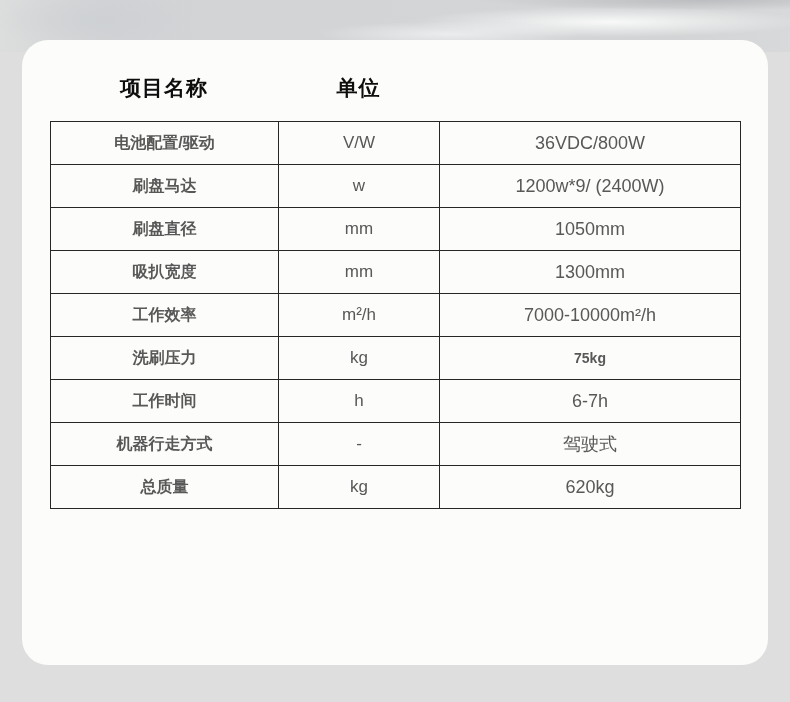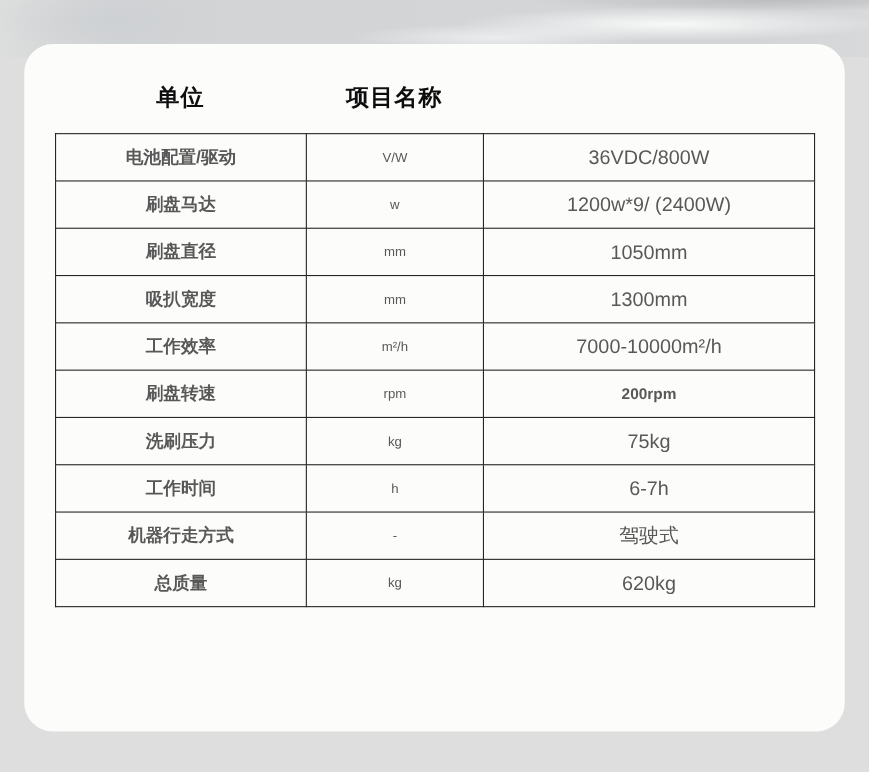--- a/index.html
+++ b/index.html
@@ -62,36 +62,36 @@
     text-align: center;
     vertical-align: middle;
     color: #585858;
     overflow: hidden;
     white-space: nowrap;
   }
   .spec-table col.c1 { width: 228px; }
   .spec-table col.c2 { width: 161px; }
   .spec-table col.c3 { width: 301px; }
   .spec-table td.name  { font-size: 16px; font-weight: 700; margin-left: 30px; }
-  .spec-table td.unit  { font-size: 12px; font-weight: 400; }
+  .spec-table td.unit  { font-size: 17px; font-weight: 400; }
   .spec-table td.value { font-size: 18px; font-weight: 400; }
   
   .spec-table tbody tr:nth-child(6) td.value { font-size: 14px; font-weight: bold; }
 </style>
 </head>
 <body>
 
 <div class="screen">
   <div class="top-blur"></div>
 
   <div class="card">
 
     <div class="spec-header">
+      <span>项目名称</span>
       <span>单位</span>
-      <span>项目名称</span>
     </div>
 
     <table class="spec-table">
       <colgroup>
         <col class="c1">
           <col class="c2">
           <col class="c3">
       </colgroup>
       <tbody>
           <tr>
@@ -113,25 +113,20 @@
             <td class="name">吸扒宽度</td>
             <td class="unit">mm</td>
             <td class="value">1300mm</td>
           </tr>
           <tr>
             <td class="name">工作效率</td>
             <td class="unit">m²/h</td>
             <td class="value">7000-10000m²/h</td>
           </tr>
           <tr>
-            <td class="name">刷盘转速</td>
-            <td class="unit">rpm</td>
-            <td class="value">200rpm</td>
-          </tr>
-          <tr>
             <td class="name">洗刷压力</td>
             <td class="unit">kg</td>
             <td class="value">75kg</td>
           </tr>
           <tr>
             <td class="name">工作时间</td>
             <td class="unit">h</td>
             <td class="value">6-7h</td>
           </tr>
           <tr>

